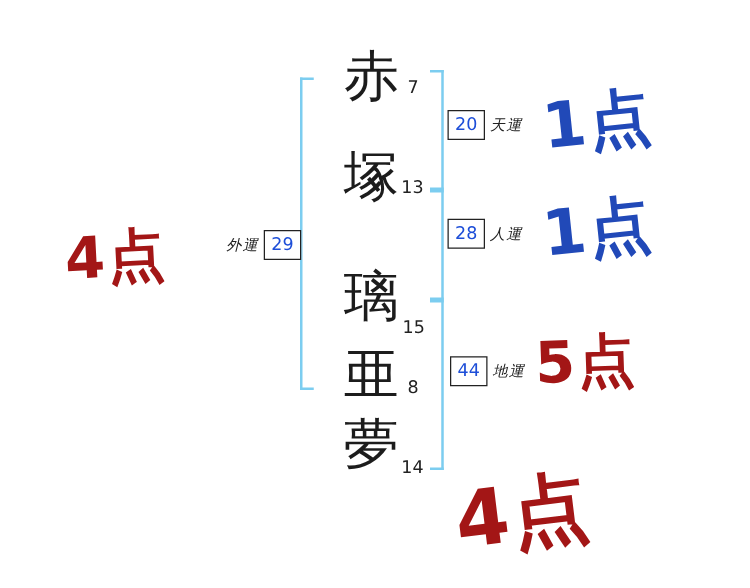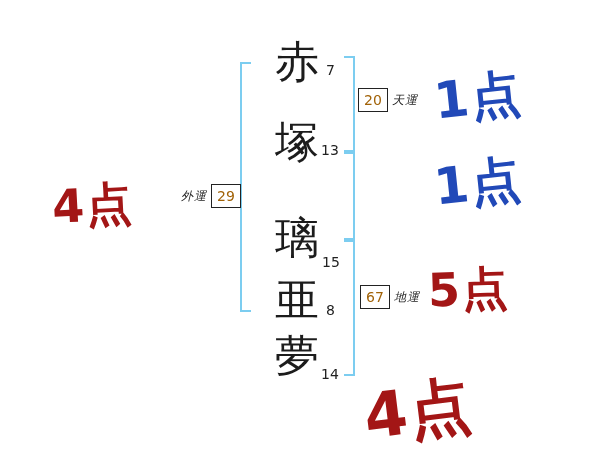--- a/index.html
+++ b/index.html
@@ -27,21 +27,21 @@
   
   .bracket{position:absolute;border-color:#7ccdf0;border-style:solid;border-width:0;}
   .bracket.right{border-right-width:2px;border-top-width:2px;border-bottom-width:2px;width:9px;}
   .bracket.left{border-left-width:2px;border-top-width:2px;border-bottom-width:2px;width:9px;}
   
   .fortune{position:absolute;display:flex;align-items:center;gap:4px;}
   .fbox{
     display:inline-flex;align-items:center;justify-content:center;
     min-width:24px;height:22px;padding:0 2px;
     border:1.5px solid #222;
-    font-size:14px;color:#a16207;background:#fff;
+    font-size:14px;color:#1d4ed8;background:#fff;
   }
   .flabel{font-size:12px;color:#222;letter-spacing:1px;font-style:italic;}
   
   .score{
     position:absolute;
     font-weight:bold;
     line-height:1;
     letter-spacing:2px;
     white-space:nowrap;
   }
@@ -68,23 +68,27 @@
   <div class="bracket left" style="left:240px;top:62px;height:246px"></div>
   <div class="bracket right" style="left:344px;top:56px;height:92px"></div>
   <div class="bracket right" style="left:344px;top:152px;height:84px"></div>
   <div class="bracket right" style="left:344px;top:240px;height:132px"></div>
 
   <div class="fortune" style="left:358px;top:88px">
     <span class="fbox">20</span>
     <span class="flabel">天運</span>
   </div>
 
+  <div class="fortune" style="left:358px;top:175px">
+    <span class="fbox">28</span>
+    <span class="flabel">人運</span>
+  </div>
 
   <div class="fortune" style="left:360px;top:285px">
-    <span class="fbox">67</span>
+    <span class="fbox">44</span>
     <span class="flabel">地運</span>
   </div>
 
   <div class="fortune" style="left:181px;top:184px">
     <span class="flabel">外運</span>
     <span class="fbox">29</span>
   </div>
 
 
   <div class="score red" style="left:52px;top:182px;font-size:46px;transform:rotate(-3deg)">4点</div>

